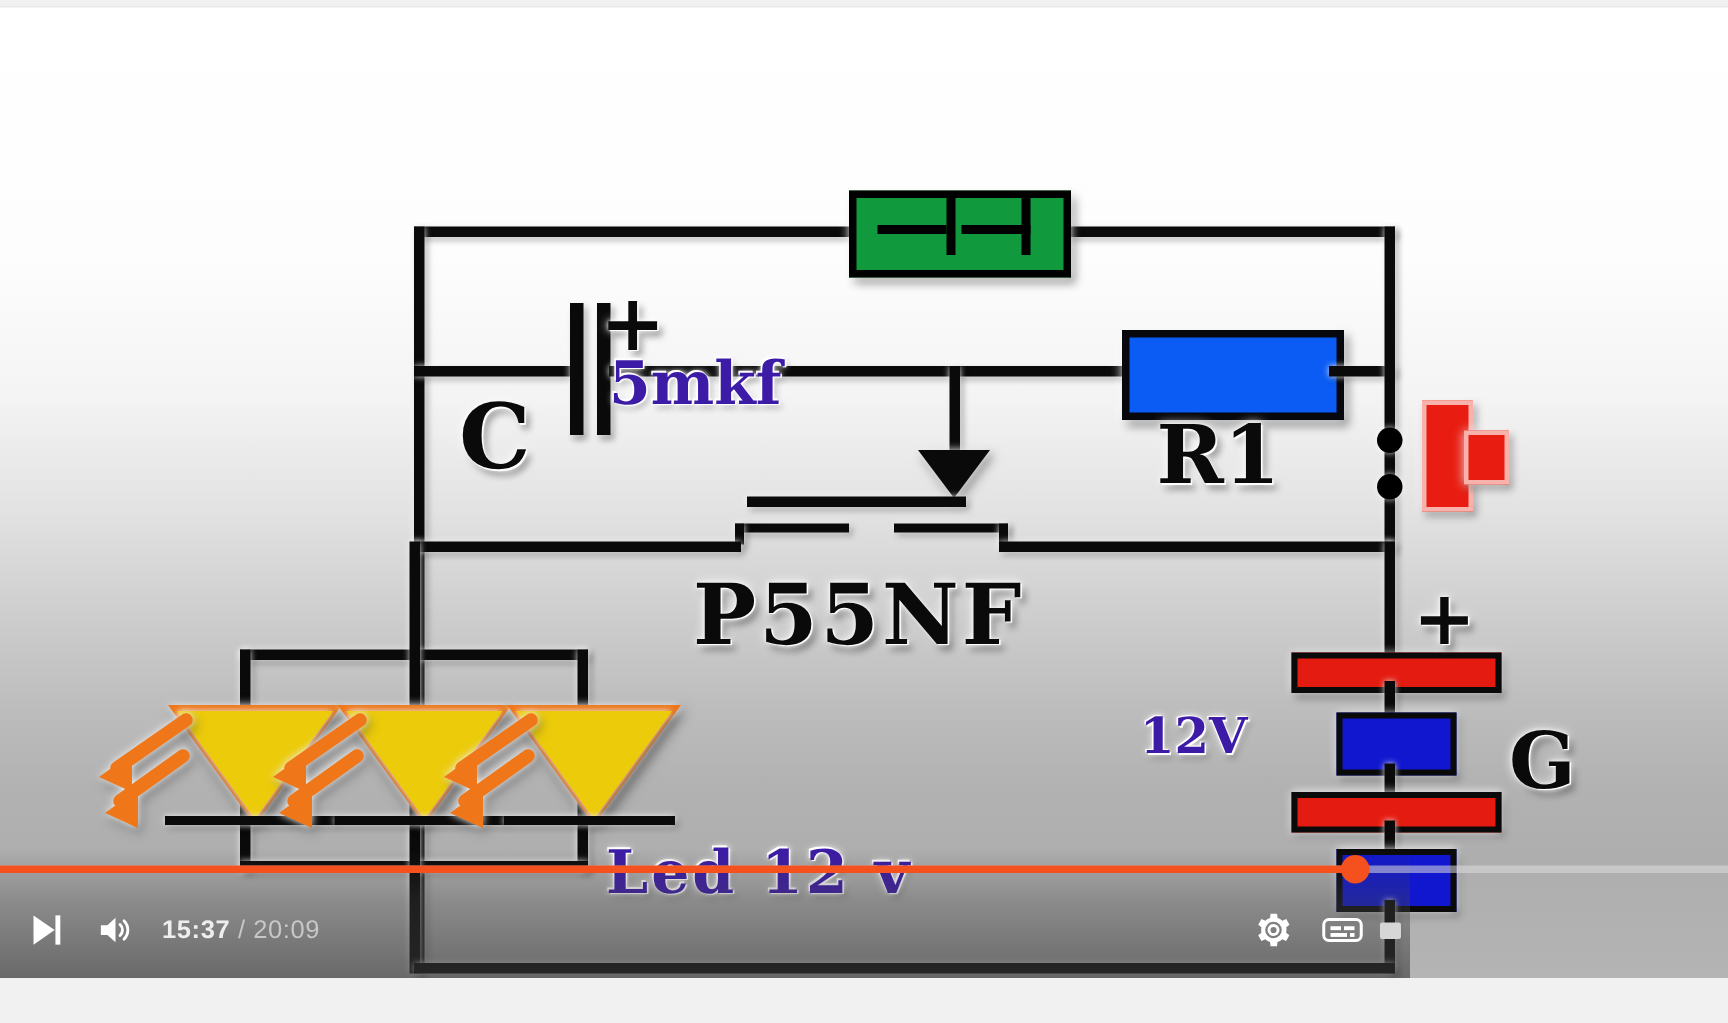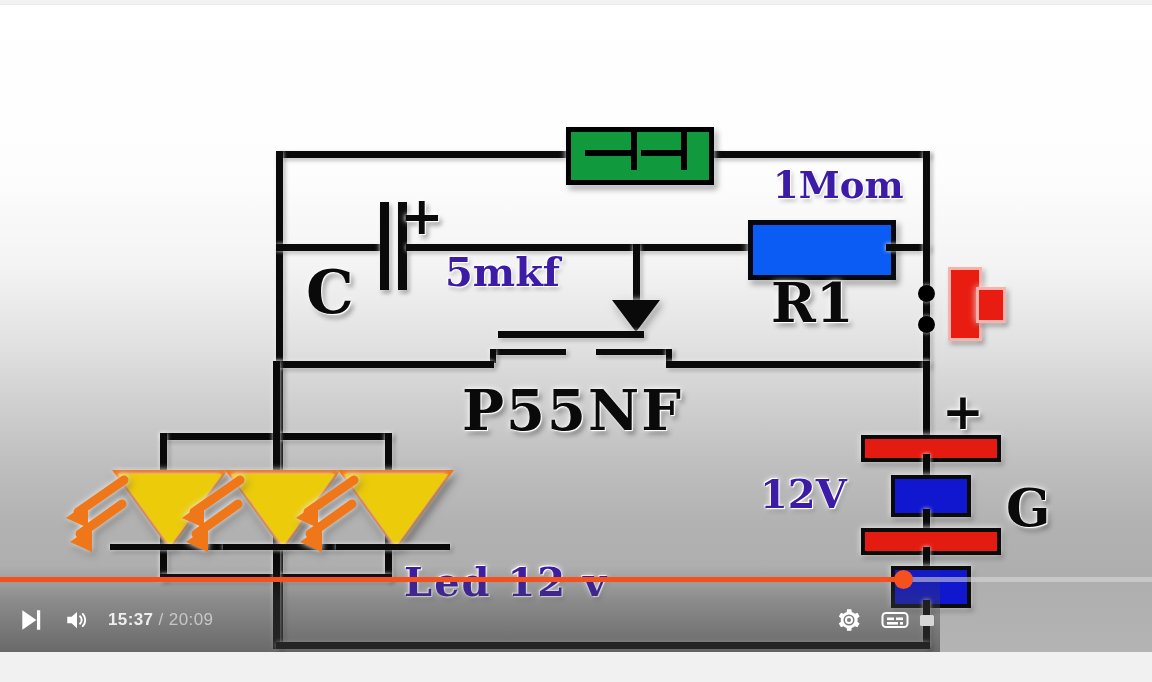--- a/index.html
+++ b/index.html
@@ -351,32 +351,31 @@
       <div class="wire v" style="left:923px; top:505px; height:26px;"></div>
       <div class="batt-plate-long" style="left:861px; top:524px;"></div>
       <div class="wire v" style="left:923px; top:543px; height:26px;"></div>
       <div class="batt-plate-short" style="left:891px; top:562px;"></div>
       <div class="wire v" style="left:923px; top:596px; height:49px;"></div>
 
       <div class="wire h" style="left:276px; top:638px; width:654px;"></div>
 
       <div class="lbl lbl-black" style="left:306px; top:258px; font-size:60px;">C</div>
       <div class="lbl lbl-black" style="left:400px; top:186px; font-size:52px;">+</div>
-      <div class="lbl lbl-purple" style="left:406px; top:248px; font-size:40px;margin-left:39px;">5mkf</div>
-
-
-      <div class="lbl lbl-purple" style="left:773px; top:163px; font-size:37px;">1Mom</div>
+      <div class="lbl lbl-purple" style="left:406px; top:232px; font-size:40px;">5mkf</div>
+
+
       <div class="lbl lbl-black" style="left:771px; top:272px; font-size:54px;">R1</div>
 
       <div class="lbl lbl-black" style="left:462px; top:378px; font-size:56px; letter-spacing:2px;">P55NF</div>
 
       <div class="lbl lbl-purple" style="left:404px; top:558px; font-size:40px; letter-spacing:2px;">Led 12 v</div>
 
       <div class="lbl lbl-black" style="left:942px; top:383px; font-size:50px;">+</div>
-      <div class="lbl lbl-purple" style="left:760px; top:470px; font-size:40px;">12V</div>
+      <div class="lbl lbl-purple" style="left:760px; top:470px; font-size:33px;">12V</div>
       <div class="lbl lbl-black" style="left:1006px; top:478px; font-size:52px;">G</div>
 
     </div>
 
     <div id="player-bar">
 
       <div id="progress-track">
         <div id="progress-played"></div>
         <div id="progress-handle"></div>
       </div>

